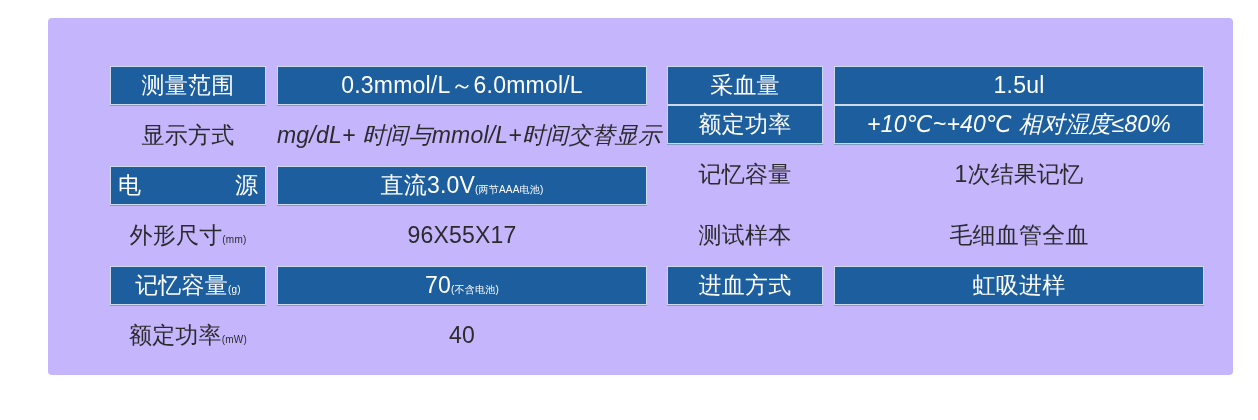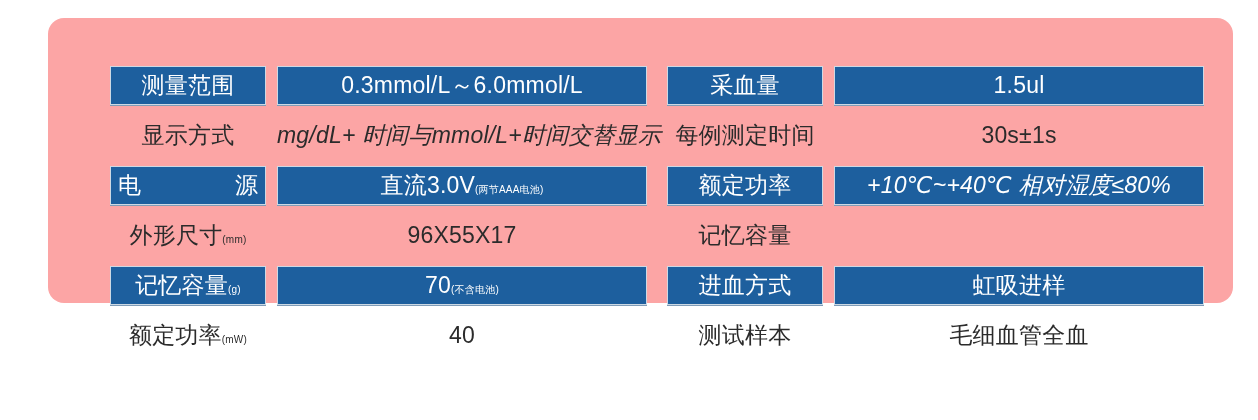--- a/index.html
+++ b/index.html
@@ -13,23 +13,23 @@
     background: #ffffff;
     font-family: "Liberation Sans", "DejaVu Sans", sans-serif;
     overflow: hidden;
   }
 
   .spec-panel {
     position: absolute;
     left: 48px;
     top: 18px;
     width: 1185px;
-    height: 285px;
-    background: #fca5a5;
-    border-radius: 16px;
+    height: 357px;
+    background: #c4b5fd;
+    border-radius: 4px;
     box-sizing: border-box;
   }
 
   .spec-grid {
     position: absolute;
     left: 62px;
     top: 48px;
     width: 1095px;
     height: 300px;
     display: flex;
@@ -189,58 +189,53 @@
 
       <div class="spec-row band">
         <div class="cell-label">
           <span class="cell-text">采血量</span>
         </div>
         <div class="cell-value">
           <span class="cell-text">1.5ul</span>
         </div>
       </div>
 
-      <div class="spec-row plain">
-        <div class="cell-label">
-          <span class="cell-text">每例测定时间</span>
-        </div>
-        <div class="cell-value">
-          <span class="cell-text">30s±1s</span>
-        </div>
-      </div>
 
       <div class="spec-row band">
         <div class="cell-label">
           <span class="cell-text">额定功率</span>
         </div>
         <div class="cell-value">
           <span class="cell-text value-long">+10℃~+40℃ 相对湿度≤80%</span>
         </div>
       </div>
 
       <div class="spec-row plain">
         <div class="cell-label">
           <span class="cell-text">记忆容量</span>
         </div>
+        <div class="cell-value">
+          <span class="cell-text">1次结果记忆</span>
+        </div>
+      </div>
+
+      <div class="spec-row plain">
+        <div class="cell-label">
+          <span class="cell-text">测试样本</span>
+        </div>
+        <div class="cell-value">
+          <span class="cell-text">毛细血管全血</span>
+        </div>
       </div>
 
       <div class="spec-row band">
         <div class="cell-label">
           <span class="cell-text">进血方式</span>
         </div>
         <div class="cell-value">
           <span class="cell-text">虹吸进样</span>
-        </div>
-      </div>
-
-      <div class="spec-row plain">
-        <div class="cell-label">
-          <span class="cell-text">测试样本</span>
-        </div>
-        <div class="cell-value">
-          <span class="cell-text">毛细血管全血</span>
         </div>
       </div>
 
     </div>
 
   </div>
 </div>
 
 </body></html>

